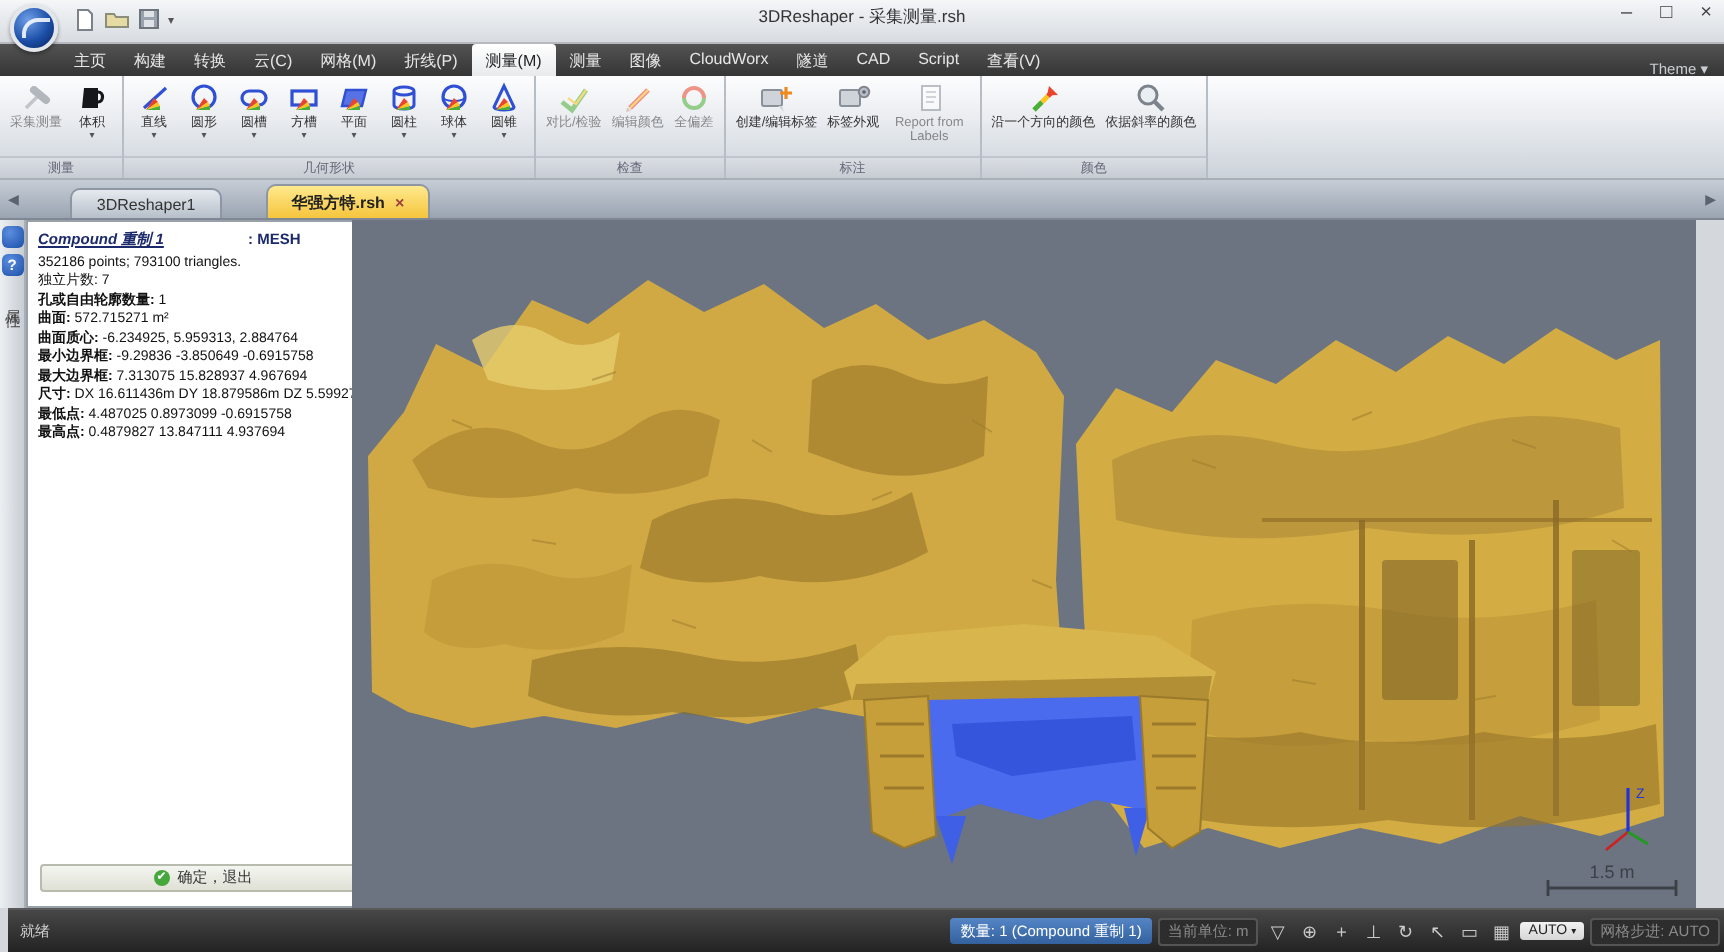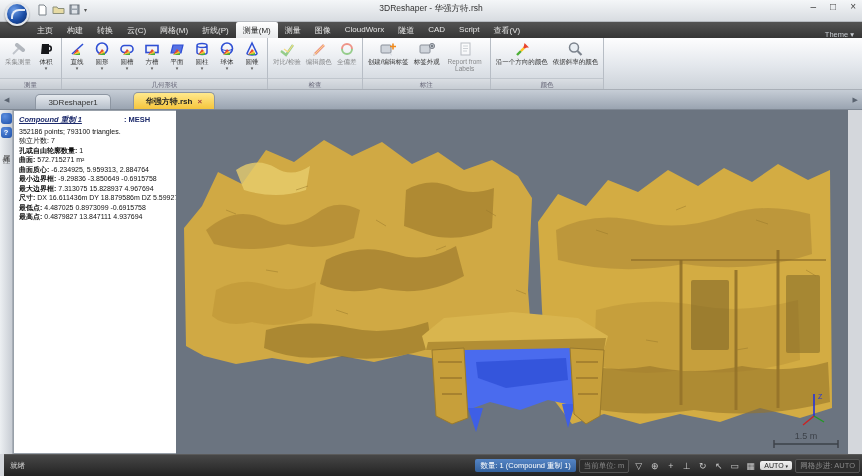--- a/index.html
+++ b/index.html
@@ -113,21 +113,21 @@
     </span>
     <span class="qbtn">
       <svg width="11" height="11">
           <rect x="1" y="1" width="9" height="9" fill="#9aa3ad" stroke="#6d747c"></rect>
           <rect x="3" y="1.5" width="5" height="3" fill="#dfe3e8"></rect>
           <rect x="3" y="6" width="5" height="3.5" fill="#dfe3e8"></rect>
         </svg>
     </span>
     <span class="qdrop">▾</span>
   </div>
-  <div class="win-title">3DReshaper - 华强方特.rsh</div>
+  <div class="win-title">3DReshaper - 采集测量.rsh</div>
   <div class="win-controls">
     <span>–</span>
     <span>□</span>
     <span>×</span>
   </div>
 </div>
 
 <div class="menubar">
   <span class="mtab">主页</span>
   <span class="mtab">构建</span>
@@ -366,20 +366,24 @@
     <div class="prow"><span class="plabel normal">独立片数:</span><span> 7</span></div>
     <div class="prow"><span class="plabel">孔或自由轮廓数量:</span><span> 1</span></div>
     <div class="prow"><span class="plabel">曲面:</span><span> 572.715271 m²</span></div>
     <div class="prow"><span class="plabel">曲面质心:</span><span> -6.234925, 5.959313, 2.884764</span></div>
     <div class="prow"><span class="plabel">最小边界框:</span><span> -9.29836 -3.850649 -0.6915758</span></div>
     <div class="prow"><span class="plabel">最大边界框:</span><span> 7.313075 15.828937 4.967694</span></div>
     <div class="prow"><span class="plabel">尺寸:</span><span> DX 16.611436m DY 18.879586m DZ 5.59927m</span></div>
     <div class="prow"><span class="plabel">最低点:</span><span> 4.487025 0.8973099 -0.6915758</span></div>
     <div class="prow"><span class="plabel">最高点:</span><span> 0.4879827 13.847111 4.937694</span></div>
   </div>
+  <div class="ok-bar">
+    <span class="ok-check">✔</span>
+    <span>确定，退出</span>
+  </div>
 </div>
 
 <div class="viewport">
   <svg width="672" height="344" viewBox="0 0 672 344">
 
     <g>
       <path d="M8,118 L26,96 L42,62 L66,74 L90,40 L118,52 L148,30 L176,46 L206,32 L236,54 L262,42 L288,60 L316,50 L342,66 L356,88 L352,180 L356,236 L330,246 L300,238 L266,250 L232,244 L198,252 L166,246 L132,254 L96,248 L60,254 L28,246 L10,236 Z" fill="#d0a944"></path>
       <path d="M30,120 q30,-26 60,-10 q24,12 50,-6 q20,-16 44,-4 l-6,28 q-32,14 -66,6 q-38,10 -74,0 Z" fill="#b08a33" opacity="0.75"></path>
       <path d="M60,60 q20,-14 40,-2 q16,10 34,-2 l-4,24 q-30,10 -62,0 Z" fill="#e7cd6d" opacity="0.8"></path>
       <path d="M150,150 q34,-18 70,-6 q28,10 60,-8 l8,30 q-40,22 -84,12 q-34,8 -60,-4 Z" fill="#a07c2d" opacity="0.7"></path>

